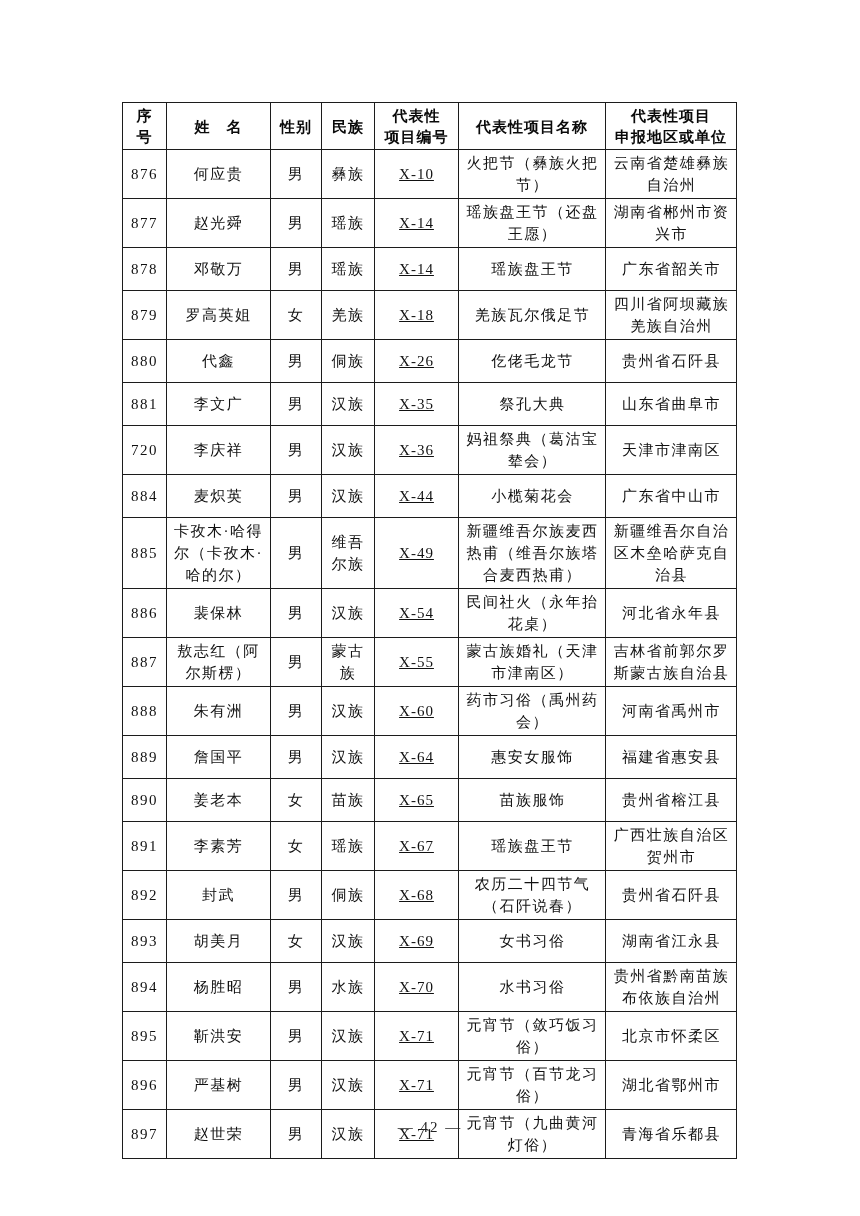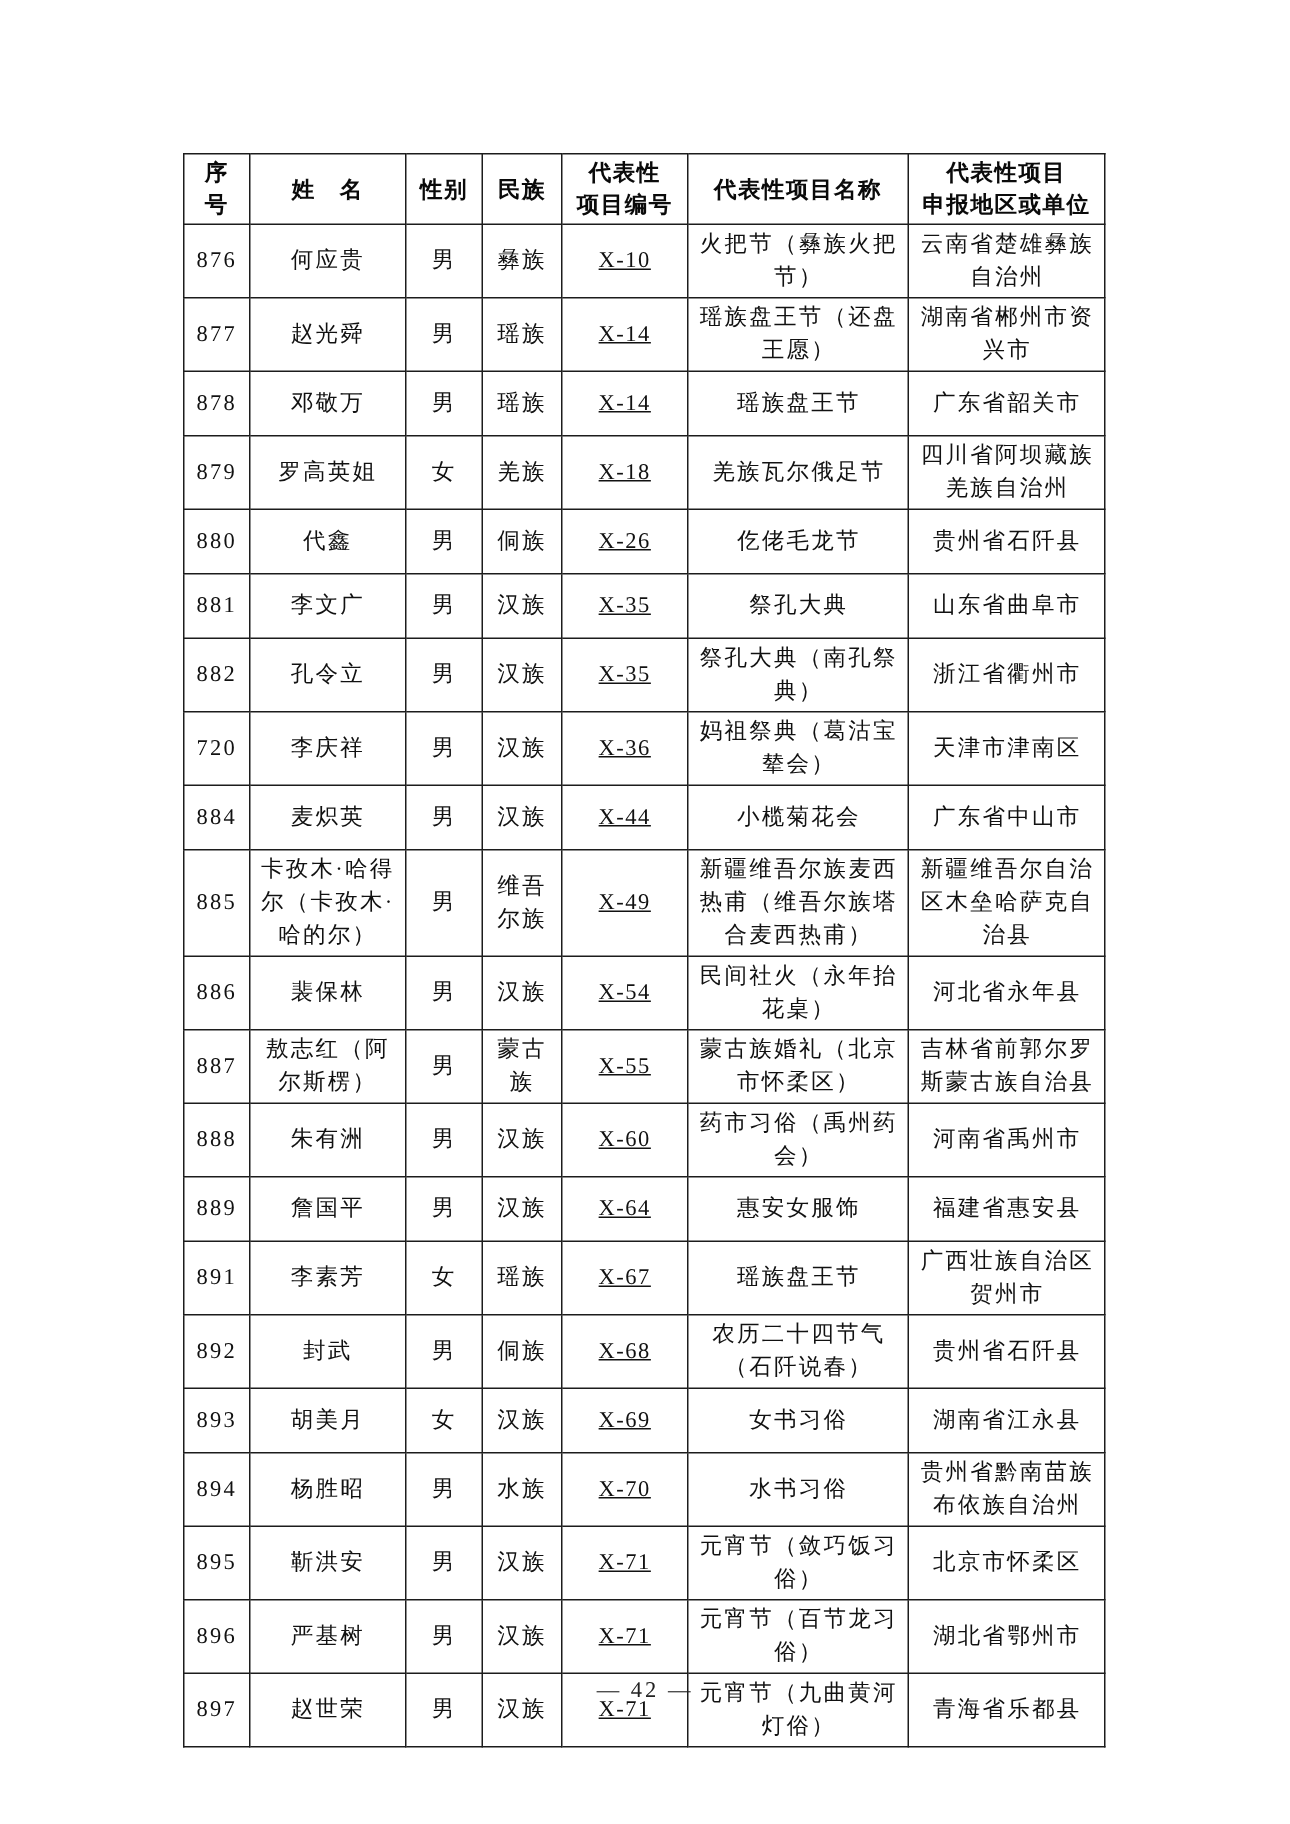--- a/index.html
+++ b/index.html
@@ -139,29 +139,20 @@
         <tr>
     <td class="c-no">881</td>
     <td class="c-name">李文广</td>
     <td class="c-gender">男</td>
     <td class="c-ethnicity">汉族</td>
     <td class="c-code">X-35</td>
     <td class="c-project">祭孔大典</td>
     <td class="c-region">山东省曲阜市</td>
   </tr>
         <tr>
-    <td class="c-no">882</td>
-    <td class="c-name">孔令立</td>
-    <td class="c-gender">男</td>
-    <td class="c-ethnicity">汉族</td>
-    <td class="c-code">X-35</td>
-    <td class="c-project">祭孔大典（南孔祭典）</td>
-    <td class="c-region">浙江省衢州市</td>
-  </tr>
-        <tr>
     <td class="c-no">720</td>
     <td class="c-name">李庆祥</td>
     <td class="c-gender">男</td>
     <td class="c-ethnicity">汉族</td>
     <td class="c-code">X-36</td>
     <td class="c-project">妈祖祭典（葛沽宝辇会）</td>
     <td class="c-region">天津市津南区</td>
   </tr>
         <tr>
     <td class="c-no">884</td>
@@ -189,40 +180,49 @@
     <td class="c-code">X-54</td>
     <td class="c-project">民间社火（永年抬花桌）</td>
     <td class="c-region">河北省永年县</td>
   </tr>
         <tr>
     <td class="c-no">887</td>
     <td class="c-name">敖志红（阿尔斯楞）</td>
     <td class="c-gender">男</td>
     <td class="c-ethnicity">蒙古族</td>
     <td class="c-code">X-55</td>
-    <td class="c-project">蒙古族婚礼（北京市怀柔区）</td>
+    <td class="c-project">蒙古族婚礼（天津市津南区）</td>
     <td class="c-region">吉林省前郭尔罗斯蒙古族自治县</td>
   </tr>
         <tr>
     <td class="c-no">888</td>
     <td class="c-name">朱有洲</td>
     <td class="c-gender">男</td>
     <td class="c-ethnicity">汉族</td>
     <td class="c-code">X-60</td>
     <td class="c-project">药市习俗（禹州药会）</td>
     <td class="c-region">河南省禹州市</td>
   </tr>
         <tr>
     <td class="c-no">889</td>
     <td class="c-name">詹国平</td>
     <td class="c-gender">男</td>
     <td class="c-ethnicity">汉族</td>
     <td class="c-code">X-64</td>
     <td class="c-project">惠安女服饰</td>
     <td class="c-region">福建省惠安县</td>
+  </tr>
+        <tr>
+    <td class="c-no">890</td>
+    <td class="c-name">姜老本</td>
+    <td class="c-gender">女</td>
+    <td class="c-ethnicity">苗族</td>
+    <td class="c-code">X-65</td>
+    <td class="c-project">苗族服饰</td>
+    <td class="c-region">贵州省榕江县</td>
   </tr>
         <tr>
     <td class="c-no">891</td>
     <td class="c-name">李素芳</td>
     <td class="c-gender">女</td>
     <td class="c-ethnicity">瑶族</td>
     <td class="c-code">X-67</td>
     <td class="c-project">瑶族盘王节</td>
     <td class="c-region">广西壮族自治区贺州市</td>
   </tr>

